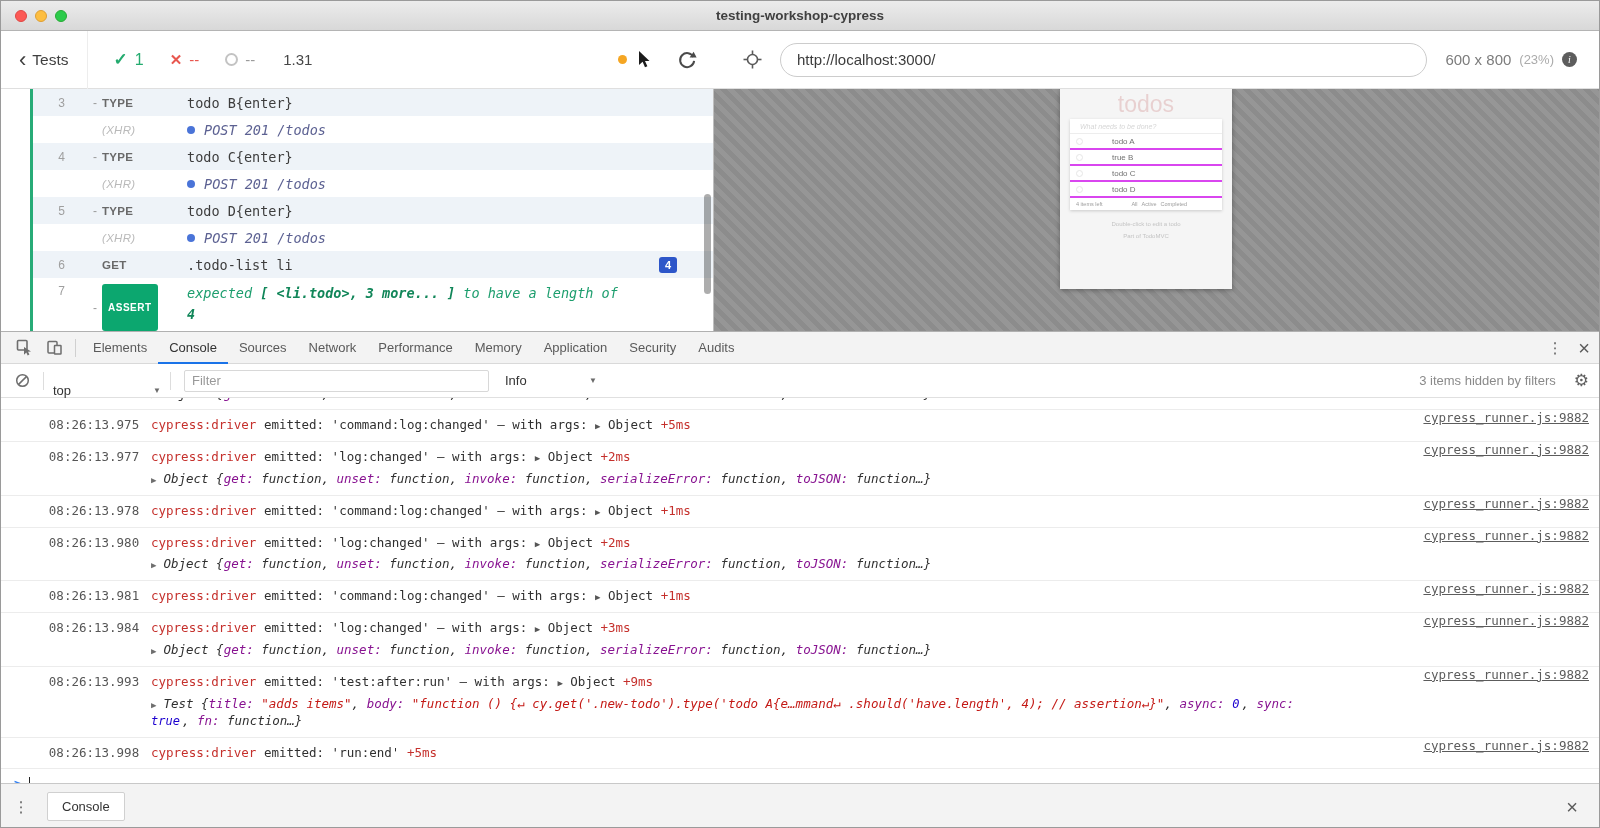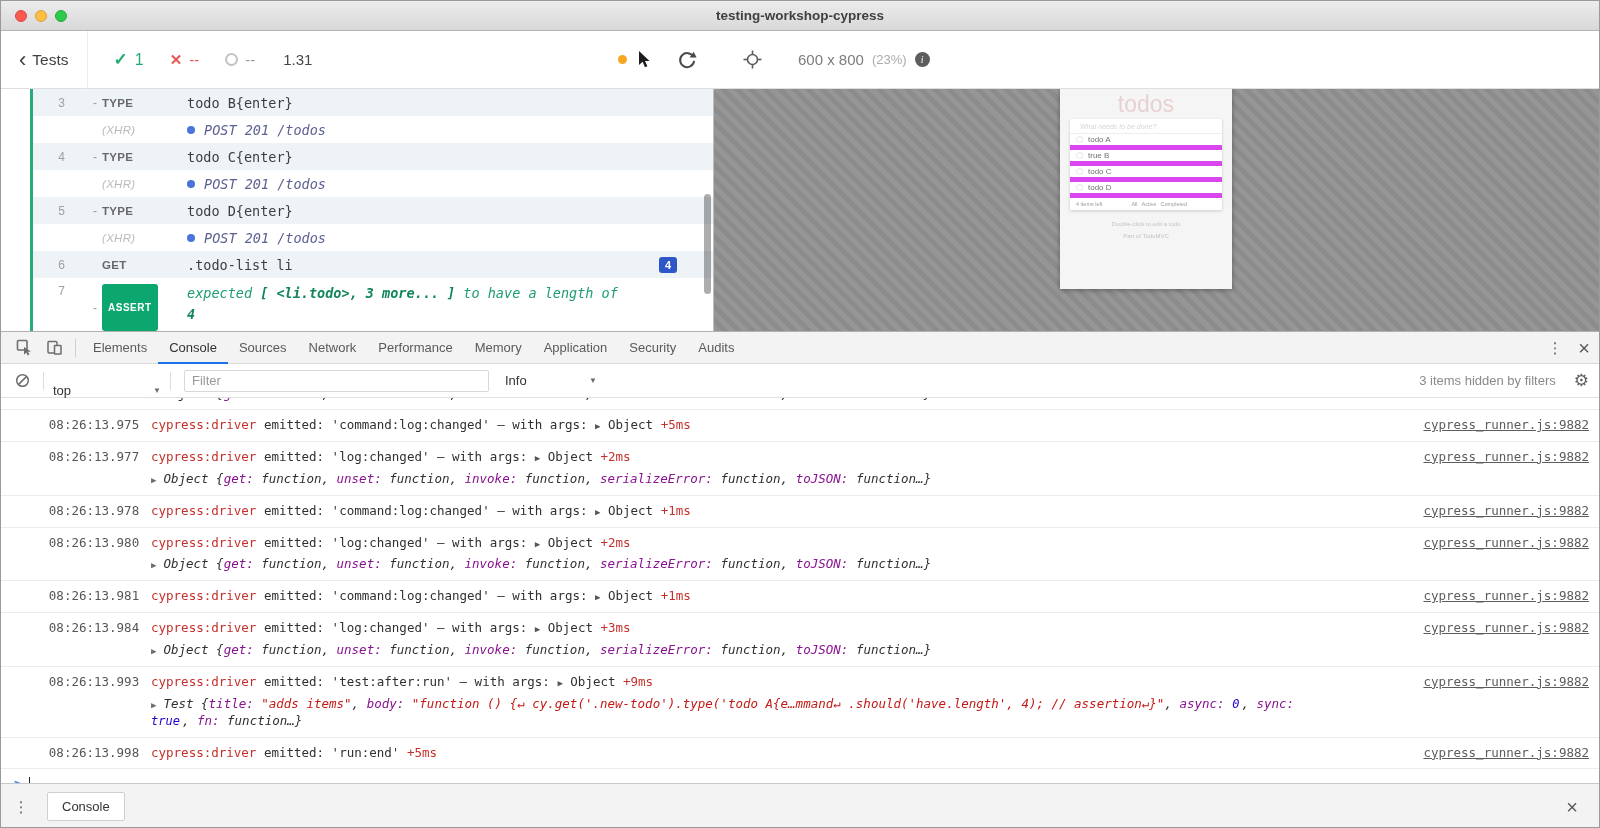--- a/index.html
+++ b/index.html
@@ -80,22 +80,22 @@
 
   
   .aut { flex:1; position:relative; overflow:hidden; border-left:1px solid #bfbfbf;
          background:repeating-linear-gradient(45deg,#969696 0 5px,#8c8c8c 5px 10px); }
   .aut-page { position:absolute; left:346px; top:0; width:172px; height:200px; background:#f5f5f5;
               box-shadow:0 1px 5px rgba(0,0,0,.35); padding-top:3px; }
   .todos-title { text-align:center; font-size:23px; font-weight:300; color:rgba(175,47,47,.18); line-height:1.1; }
   .todo-card { margin:2px 10px 0 10px; background:#fff; box-shadow:0 1px 3px rgba(0,0,0,.18); }
   .new-todo { height:15px; line-height:15px; border-bottom:1px solid #ededed; padding-left:10px;
               font-size:7px; font-style:italic; color:#d6d6d6; }
-  .todo-item { height:16px; line-height:15px; border-bottom:5px solid #d946ef; padding-left:6px;
-               font-size:8px; color:#717171; display:flex; align-items:center; }
+  .todo-item { height:16px; line-height:15px; border-bottom:2px solid #d946ef; padding-left:6px;
+               font-size:8px; color:#717171; display:flex; align-items:center;gap:24px; }
   .toggle-dot { width:7px; height:7px; border:1px solid #e6e6e6; border-radius:50%; margin-right:5px; flex:none; }
   .card-footer { height:12px; display:flex; align-items:center; padding:0 6px; font-size:5.5px; color:#9c9c9c; }
   .card-footer .filters { margin:0 auto; display:flex; gap:4px; }
   .aut-hints { margin-top:9px; text-align:center; font-size:6px; color:#c4c4c4; line-height:1.9; }
 
   
   .devtools { height:498px; border-top:1px solid #b0b0b0; display:flex; flex-direction:column; background:#fff; }
   .dt-tabbar { height:32px; flex:none; background:#f3f3f3; border-bottom:1px solid #d9d9d9;
                display:flex; align-items:center; padding-left:8px; }
   .dt-iconbtn { width:30px; height:32px; display:flex; align-items:center; justify-content:center; cursor:pointer; }
@@ -121,21 +121,21 @@
   .gear { font-size:17px; color:#616161; margin-left:18px; cursor:pointer; line-height:1; }
 
   .console-log { flex:1; overflow:hidden; font-family:"DejaVu Sans Mono",monospace;
                  font-size:12.5px; color:#303030; }
   .c-row { position:relative; border-bottom:1px solid #ececec; padding:7px 180px 7px 36px; line-height:1.35; }
   .c-row.cut { height:12px; overflow:hidden; padding-top:0; padding-bottom:0; }
   .c-row.cut .c-preview { margin-top:-12px; }
   .c-time { display:inline-block; width:114px; color:#565656;text-align:center; }
   .c-line .cr { color:#c5302c; }
   .c-line .tri { color:#565656; font-size:9px; }
-  .c-link { position:absolute; right:10px; top:7px; color:#5c5c5c; text-decoration:underline; cursor:pointer; }
+  .c-link { position:absolute; right:10px; top:0; color:#5c5c5c; text-decoration:underline; cursor:pointer; }
   .c-preview { display:block; margin-left:114px; margin-top:5px; max-width:1150px; }
   .tri2 { font-size:9px; color:#6e6e6e; margin-right:7px; cursor:pointer; }
   .c-line .it, .pvl .it { font-style:italic; }
   .c-line .key, .pvl .key { color:#881391; font-style:italic; }
   .c-line .str, .pvl .str { color:#c41a16; font-style:italic; }
   .c-line .num, .pvl .num { color:#1c00cf; font-style:italic; }
   .prompt-row { display:flex; align-items:center; padding:7px 8px 7px 13px; }
   .prompt-chev { color:#2e7df2; font-weight:bold; font-size:13px; margin-right:7px; }
   .caret { width:1px; height:14px; background:#222; display:inline-block; }
 
@@ -199,20 +199,21 @@
     <div class="rb-right">
       <span class="cross-btn">
         <svg width="19" height="19" viewBox="0 0 19 19">
           <circle cx="9.5" cy="9.5" r="5" fill="none" stroke="#5a5a5a" stroke-width="1.6"></circle>
           <line x1="9.5" y1="0.5" x2="9.5" y2="4.5" stroke="#5a5a5a" stroke-width="1.6"></line>
           <line x1="9.5" y1="14.5" x2="9.5" y2="18.5" stroke="#5a5a5a" stroke-width="1.6"></line>
           <line x1="0.5" y1="9.5" x2="4.5" y2="9.5" stroke="#5a5a5a" stroke-width="1.6"></line>
           <line x1="14.5" y1="9.5" x2="18.5" y2="9.5" stroke="#5a5a5a" stroke-width="1.6"></line>
         </svg>
       </span>
+      <input class="url-input" readonly="" value="http://localhost:3000/" style="">
       <div class="vp-group">
         <span class="vp-size">600 x 800</span>
         <span class="vp-scale">(23%)</span>
         <span class="info-ic">i</span>
       </div>
     </div>
   </div>
 
   <div class="main">
 

